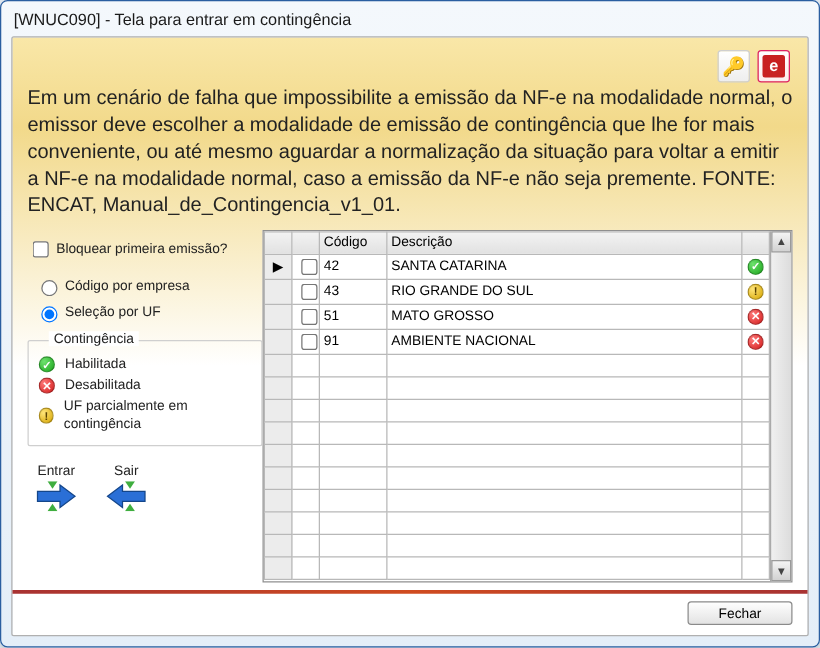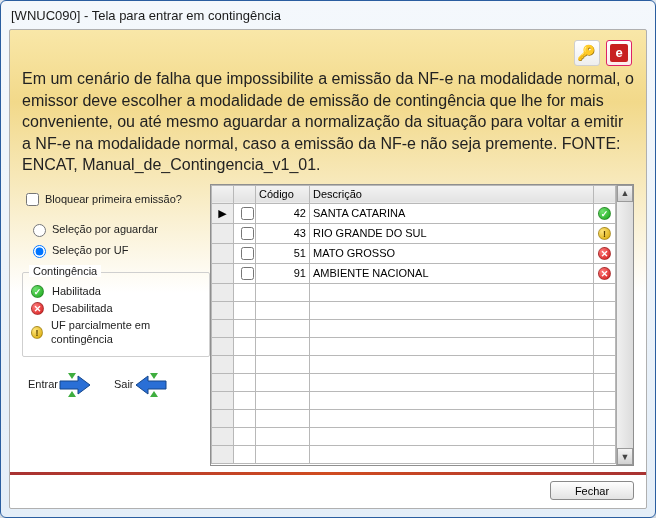--- a/index.html
+++ b/index.html
@@ -33,51 +33,51 @@
 
   .main-row { display: flex; margin-top: 8px; flex: 1; min-height: 0; }
   .left-col { width: 188px; font-size: 11px; color: #222; }
   .chk-row { display:flex; align-items:center; margin: 6px 0 12px 0; }
   .chk-row input { margin-right: 6px; }
   .radio-group { border: none; padding: 0 0 0 6px; margin-bottom: 14px; }
   .radio-row { display:flex; align-items:center; margin: 5px 0; }
   .radio-row input { margin-right: 6px; }
 
   .legend-box { border: 1px solid #cfcfcf; border-radius: 2px; padding: 8px 8px 6px 8px; position: relative; margin-bottom: 14px; }
-  .legend-title { position: absolute; top: -8px; left: 6px; background: #fff; padding: 0 4px; font-size: 11px; text-align: right; }
+  .legend-title { position: absolute; top: -8px; left: 16px; background: #fff; padding: 0 4px; font-size: 11px; text-align: right; }
   .legend-row { display:flex; align-items:center; margin: 4px 0; }
   .legend-row .dot { margin-right: 8px; }
   .legend-row span.txt { line-height: 1.2; }
 
   .dot { width: 13px; height: 13px; border-radius: 50%; display:inline-flex; align-items:center; justify-content:center; color:#fff; font-size:9px; font-weight:bold; border:1px solid rgba(0,0,0,.25); }
   .dot.green { background: radial-gradient(circle at 30% 30%, #6fe26f, #1aa51a); }
   .dot.red   { background: radial-gradient(circle at 30% 30%, #ff7a7a, #d21a1a); }
   .dot.yellow{ background: radial-gradient(circle at 30% 30%, #ffe57a, #d6a500); color:#5a4200; }
 
   .actions { display:flex; gap: 22px; margin-left: 6px; }
-  .action { display:flex; flex-direction:row; align-items:center; font-size:11px; cursor:pointer; }
+  .action { display:flex; flex-direction:column; align-items:center; font-size:11px; cursor:pointer; }
   .action svg { margin-top: 2px; }
 
   .grid-area { flex:1; display:flex; flex-direction:column; min-width: 0; }
   .marcar-row { display:flex; align-items:center; font-size:11px; margin: 0 0 4px 50px; }
   .marcar-row input { margin-right: 6px; }
 
   .grid-wrap { flex:1; border: 1px solid #8f8f8f; background:#fff; display:flex; min-height:0; }
   .grid-scroll { flex:1; overflow:hidden; }
   table.grid { width: 100%; border-collapse: collapse; table-layout: fixed; font-size: 11px; padding-left: 40px; }
   table.grid th, table.grid td { border: 1px solid #b8b8b8; height: 18px; padding: 0 3px; }
   table.grid th { background: linear-gradient(#f3f3f3,#e2e2e2); font-weight: normal; text-align: left; }
   col.c-ind { width: 22px; }
   col.c-chk { width: 22px; }
   col.c-cod { width: 54px; }
   col.c-desc { }
   col.c-stat { width: 22px; }
   td.ind { text-align:center; background:#ececec; }
   td.chk { text-align:center; }
-  td.cod { text-align:right; }
+  td.cod { }
   td.stat { text-align:center; }
   .vscroll { width: 17px; background: linear-gradient(90deg,#f0f0f0,#dcdcdc); border-left:1px solid #aaa; position:relative; }
   .vscroll .arrow { position:absolute; left:0; right:0; height:17px; background:linear-gradient(#f4f4f4,#d2d2d2); border:1px solid #9a9a9a; display:flex; align-items:center; justify-content:center; font-size:9px; color:#444; }
   .vscroll .arrow.up { top:0; }
   .vscroll .arrow.down { bottom:0; }
 
   .footer-sep { height: 3px; margin: 6px -12px 6px -12px; background: linear-gradient(90deg,#a83232,#d04c20,#a83232); }
   .footer { display:flex; justify-content:flex-end; }
   .btn { min-width: 84px; height: 19px; border: 1px solid #8a8a8a; border-radius: 3px; background: linear-gradient(#fefefe,#e3e3e3); font-size: 11px; cursor:pointer; }
 </style>
@@ -103,21 +103,21 @@
     <div class="main-row">
       <div class="left-col">
         <label class="chk-row">
           <input type="checkbox" style="">
           <span>Bloquear primeira emissão?</span>
         </label>
 
         <div class="radio-group">
           <label class="radio-row">
             <input type="radio" name="sel" style="">
-            <span>Seleção por aguardar</span>
+            <span>Código por empresa</span>
           </label>
           <label class="radio-row">
             <input type="radio" name="sel" checked="" style="">
             <span>Seleção por UF</span>
           </label>
         </div>
 
         <div class="legend-box">
           <span class="legend-title">Contingência</span>
           <div class="legend-row">

